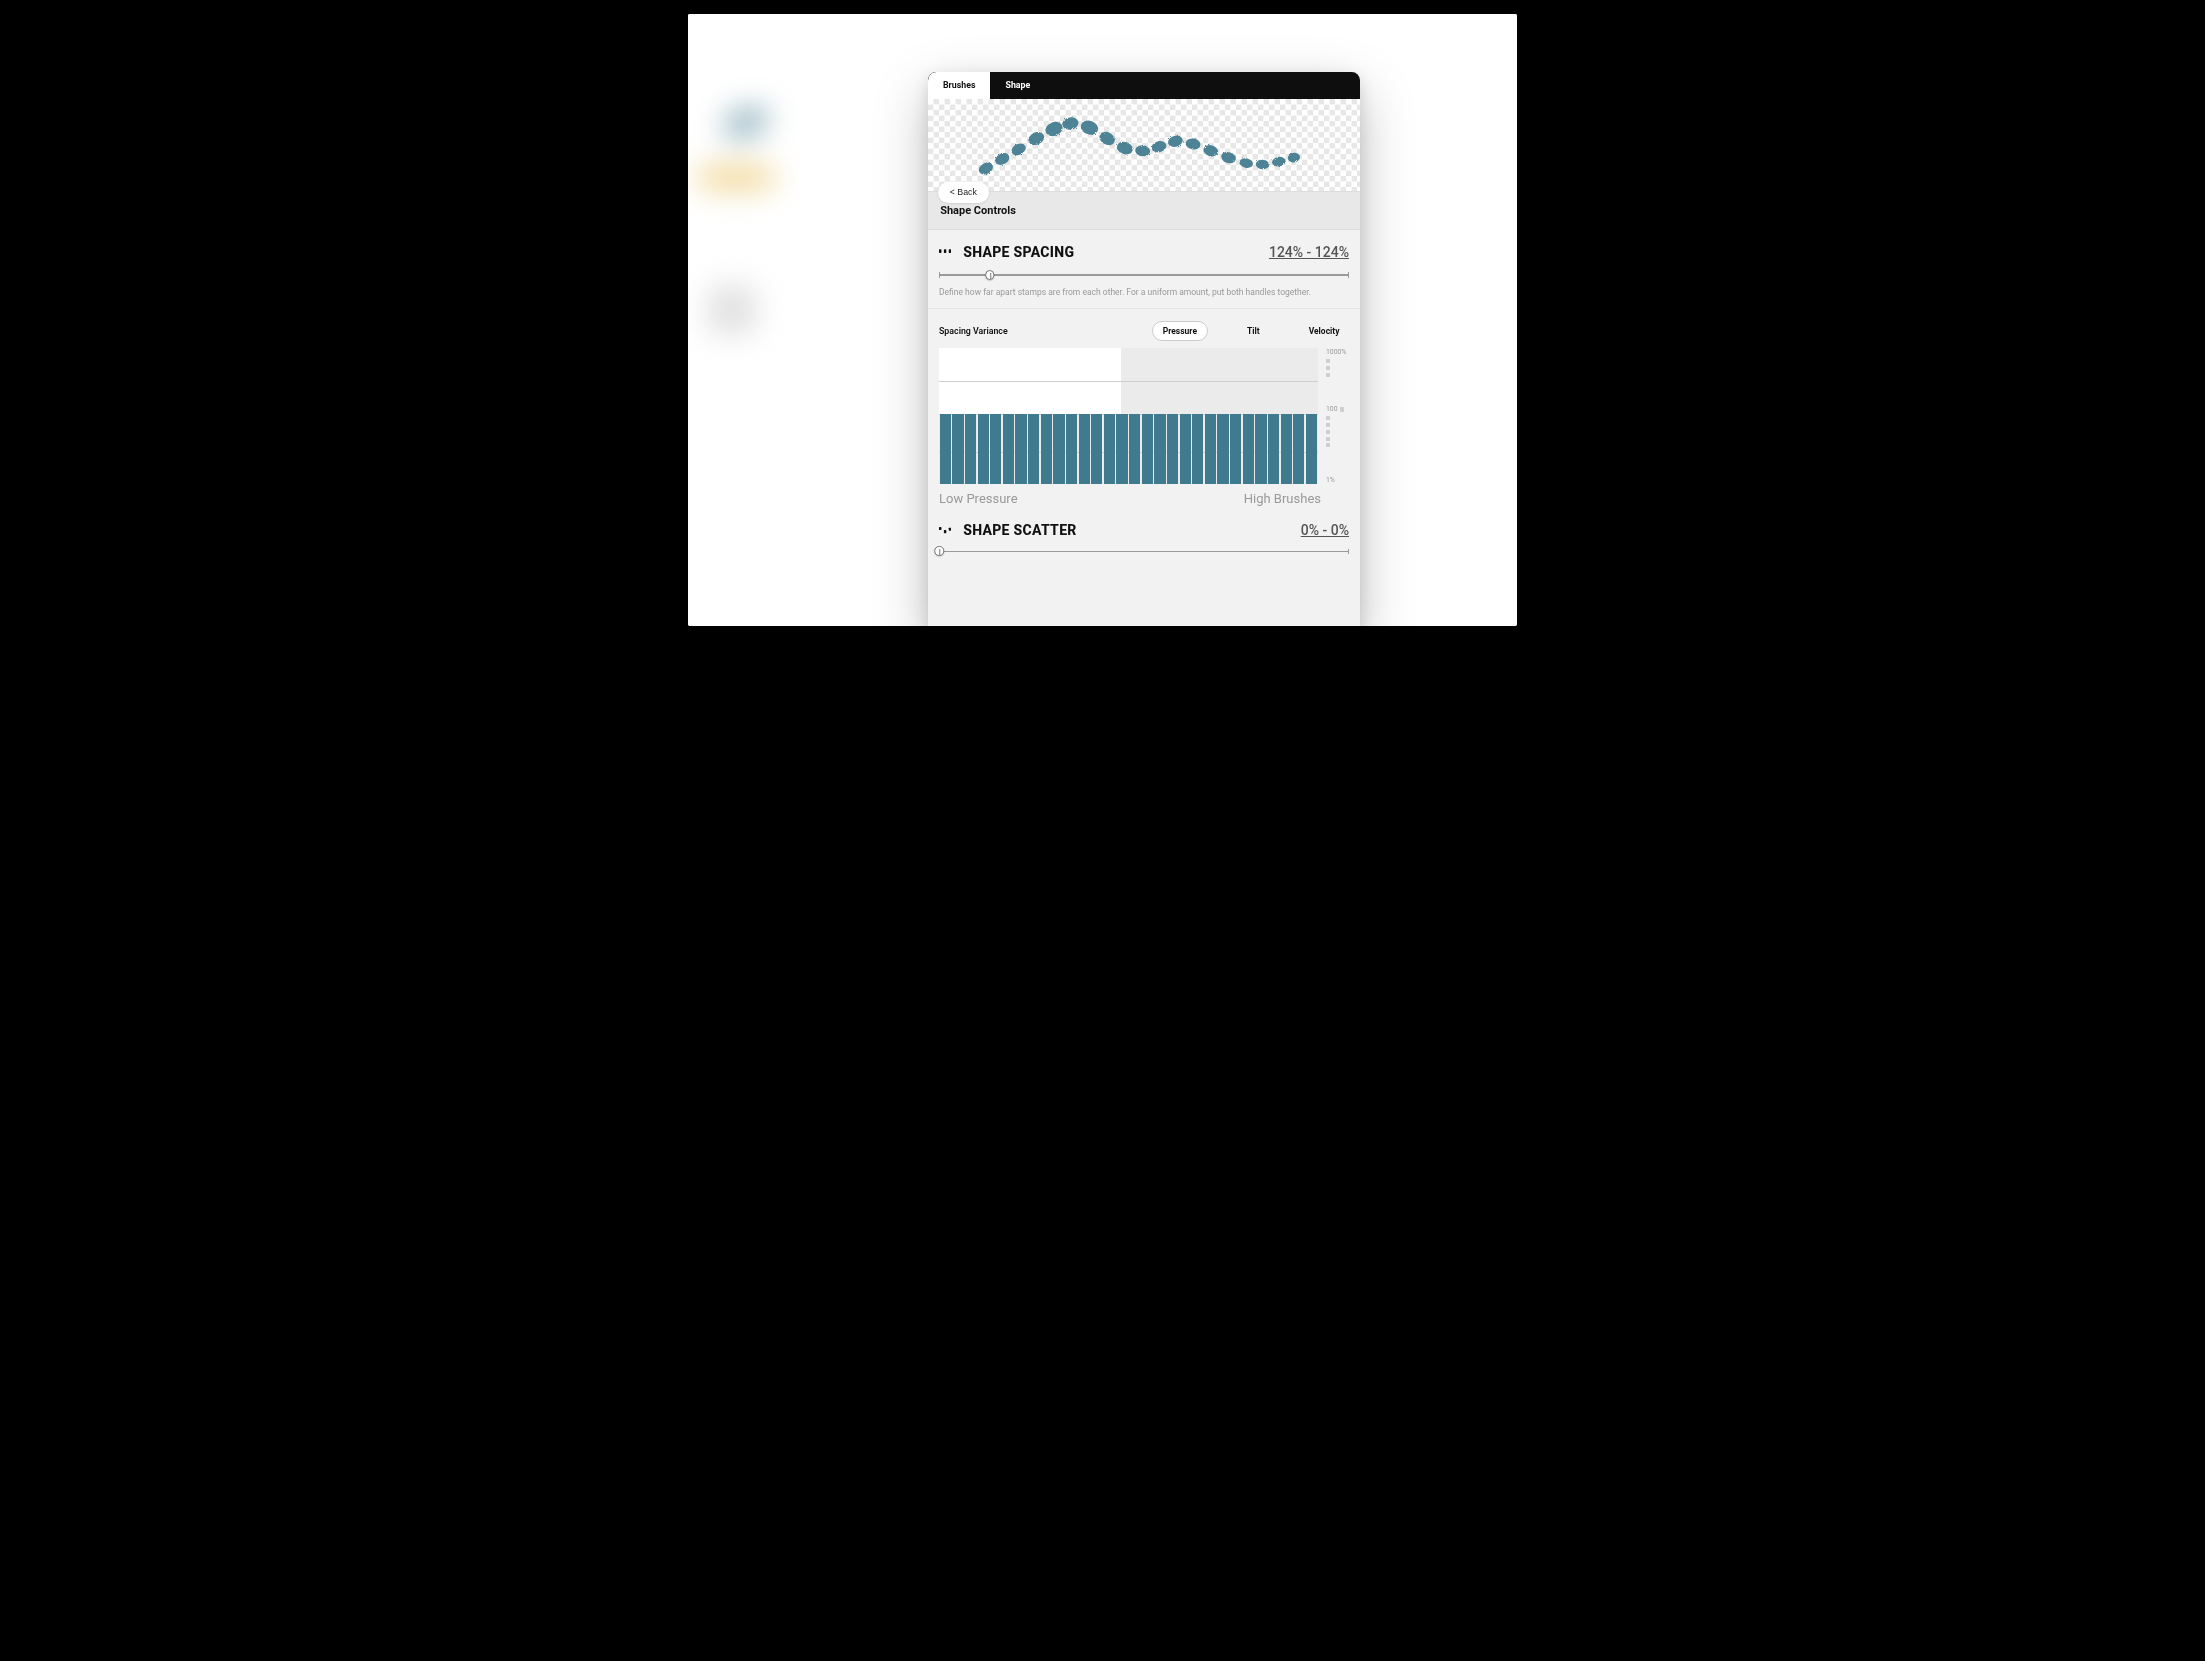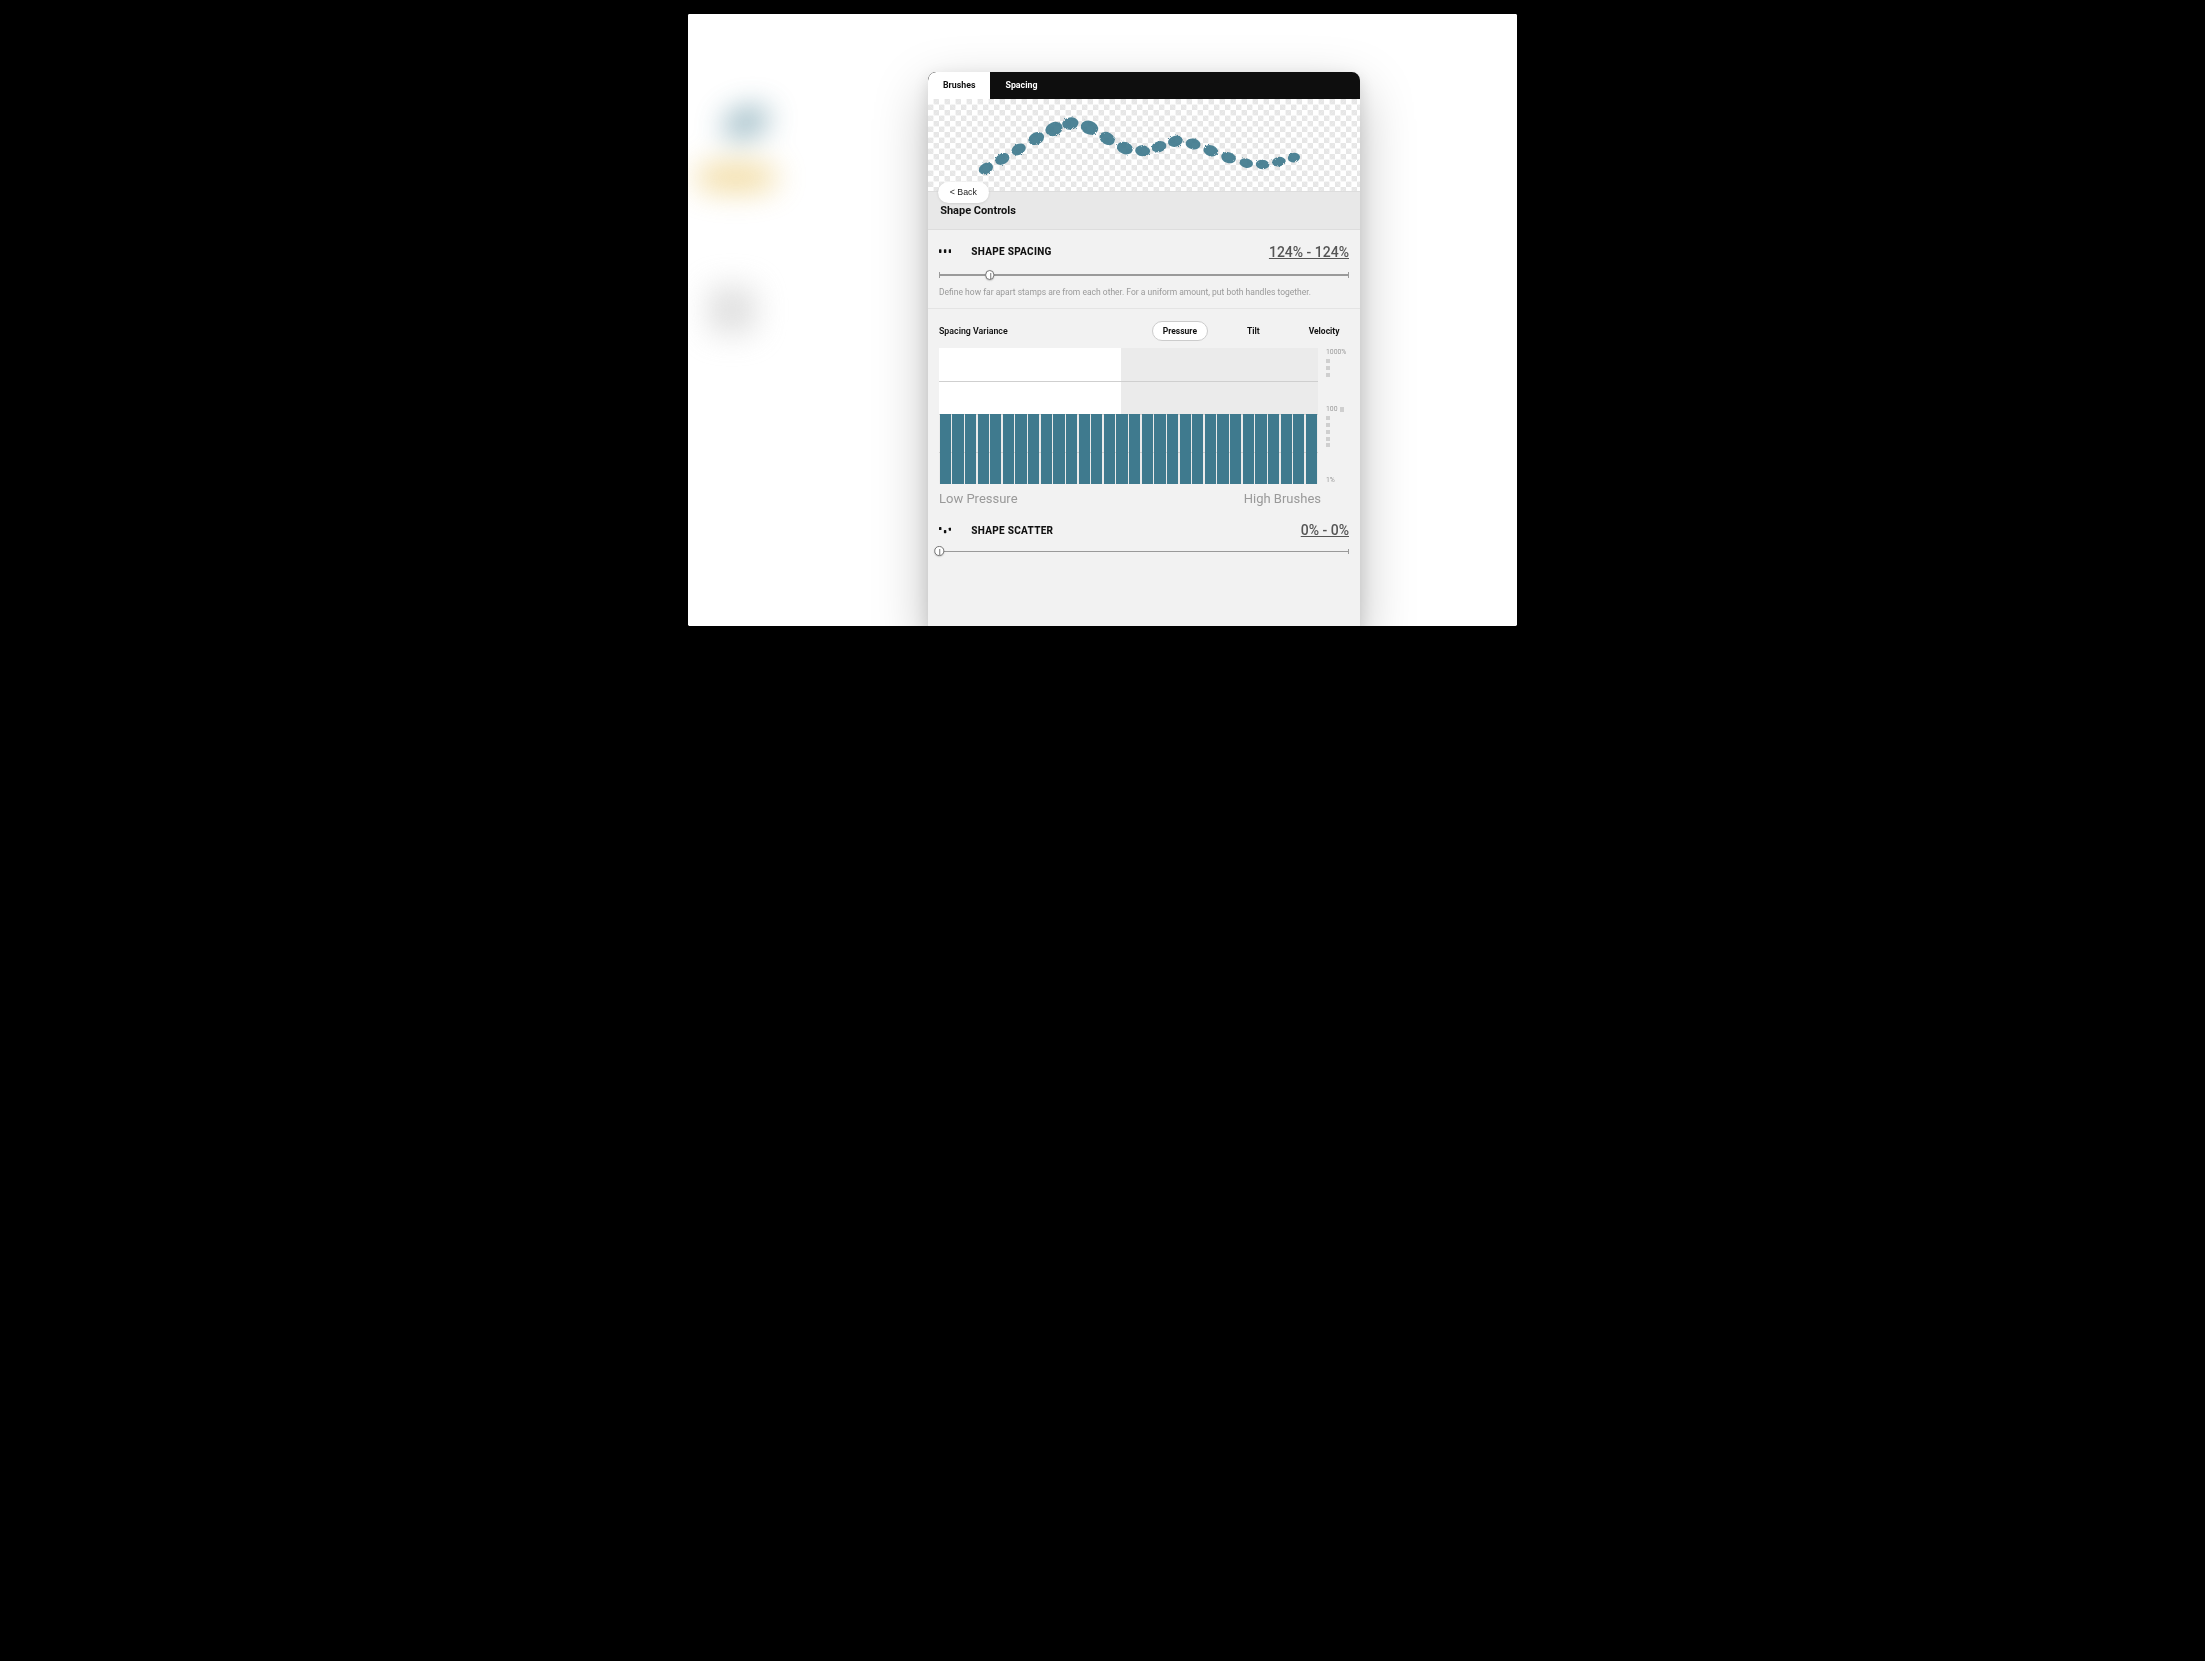--- a/index.html
+++ b/index.html
@@ -140,22 +140,22 @@
     }
     .control-row {
       display: flex;
       align-items: center;
       justify-content: space-between;
       padding: 13.6px 11px 2.7px 11px;
     }
     .control-title {
       display: flex;
       align-items: center;
-      gap: 20px;
-      font-size: 10px;
+      gap: 12px;
+      font-size: 14px;
       font-weight: 800;
       letter-spacing: 0.3px;
       color: #111;
     }
     .control-icon {
       display: inline-flex;
       width: 12.2px;
       height: 8.2px;
     }
     .control-value {
@@ -284,21 +284,21 @@
   <div class="bg-blur">
     <div class="blob1"></div>
       <div class="blob2"></div>
       <div class="blob3"></div>
   </div>
 
   <div class="panel">
 
     <div class="tabs">
       <div class="tab active">Brushes</div>
-      <div class="tab">Spacing</div>
+      <div class="tab">Shape</div>
     </div>
 
     <div class="preview">
       <svg viewBox="0 0 540 135">
         <defs>
           <filter id="rough">
               <feTurbulence type="fractalNoise" baseFrequency="0.9" numOctaves="2" result="n"></feTurbulence>
               <feDisplacementMap in="SourceGraphic" in2="n" scale="4"></feDisplacementMap>
             </filter>
         </defs>

